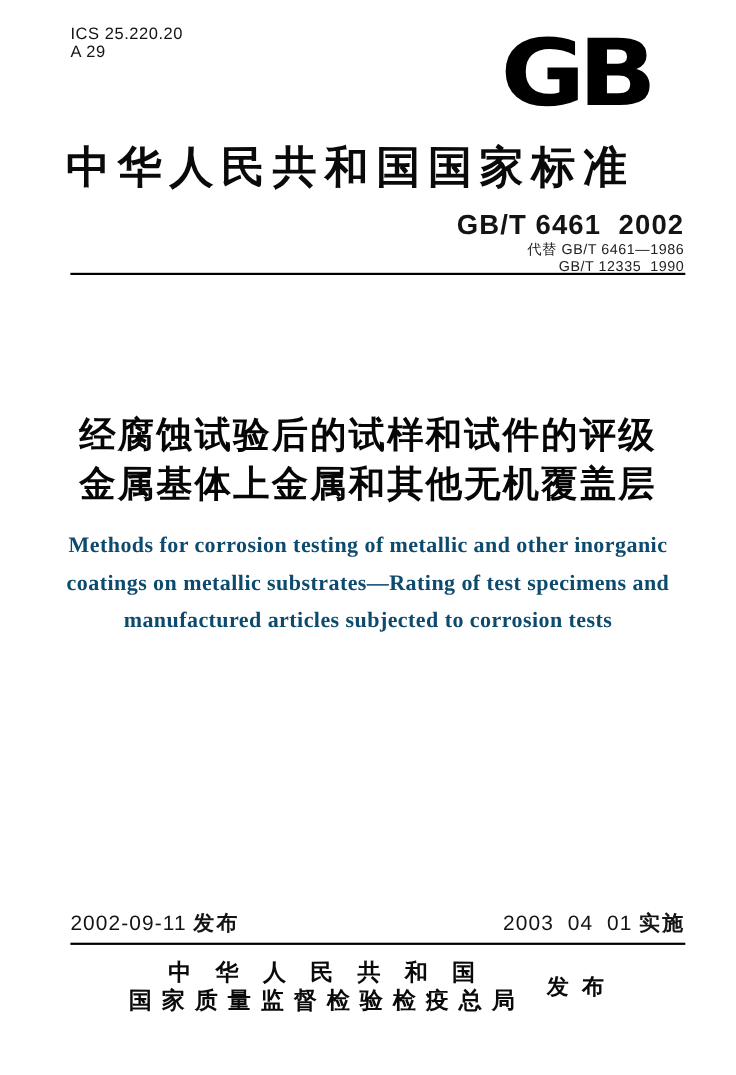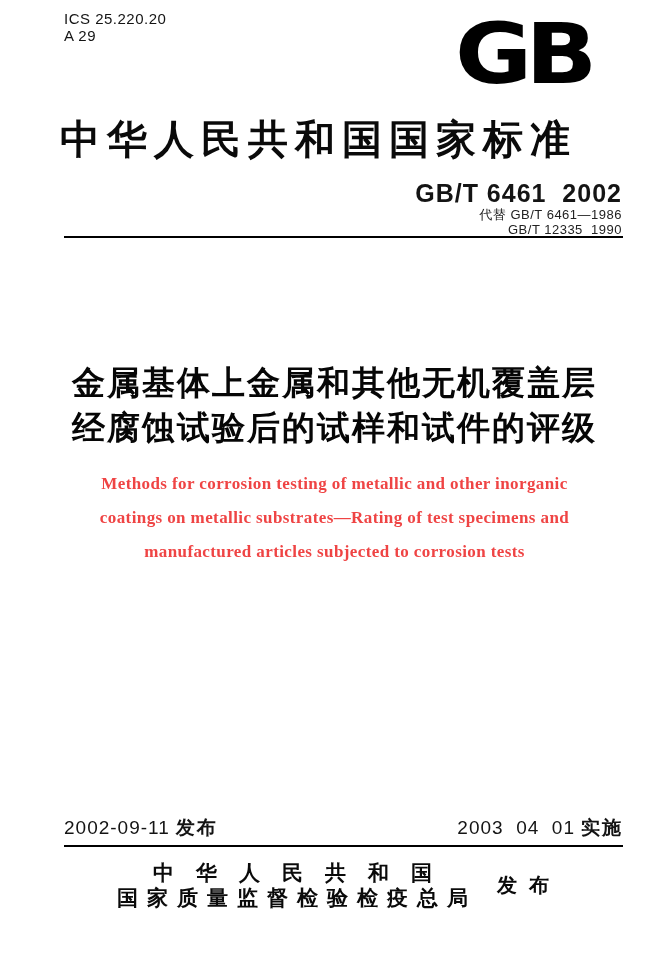--- a/index.html
+++ b/index.html
@@ -7,21 +7,21 @@
   body {
     font-family: "Liberation Sans", sans-serif;
     color: #111;
   }
   .page {
     position: relative;
     width: 669px;
     height: 961px;
     background: #ffffff;
     overflow: hidden;
-    margin: 0 auto;
+    margin: 12px auto;
   }
 
   
   .ics-block {
     position: absolute;
     left: 64px;
     top: 10px;
     font-size: 15px;
     line-height: 17px;
     letter-spacing: 0.5px;
@@ -114,24 +114,24 @@
 
   
   .en-title {
     position: absolute;
     left: 0;
     right: 0;
     top: 467px;
     text-align: center;
     font-family: "Liberation Serif", serif;
     font-weight: bold;
-    font-size: 17px;
+    font-size: 20px;
     line-height: 34px;
     letter-spacing: 0.4px;
-    color: #ef4444;
+    color: #0c4a6e;
   }
 
   .iso-ref {
     position: absolute;
     left: 0;
     right: 0;
     top: 566px;
     text-align: center;
     font-family: "Liberation Serif", serif;
     font-size: 15px;
@@ -209,22 +209,22 @@
 
   <div class="std-num-block">
     <div class="std-number">GB/T 6461  2002</div>
     <div class="replaces">代替 GB/T 6461—1986</div>
     <div class="replaces">GB/T 12335  1990</div>
   </div>
 
   <hr class="rule rule-top">
 
   <div class="cn-title">
+    <div>经腐蚀试验后的试样和试件的评级</div>
     <div>金属基体上金属和其他无机覆盖层</div>
-    <div>经腐蚀试验后的试样和试件的评级</div>
   </div>
 
   <div class="en-title">
     <div>Methods for corrosion testing of metallic and other inorganic</div>
     <div>coatings on metallic substrates—Rating of test specimens and</div>
     <div>manufactured articles subjected to corrosion tests</div>
   </div>
 
 
   <div class="dates-row">

